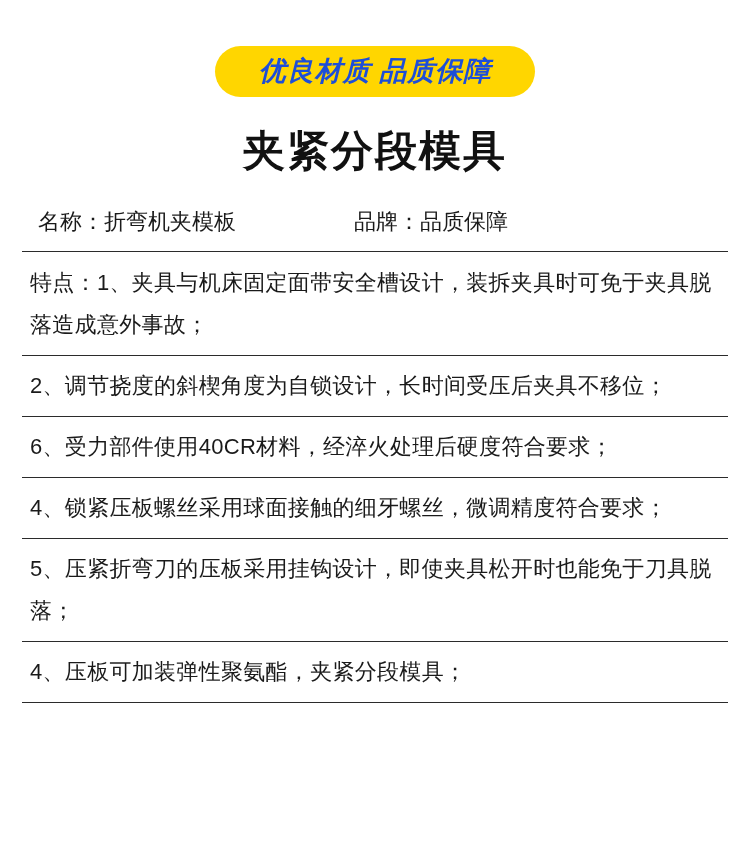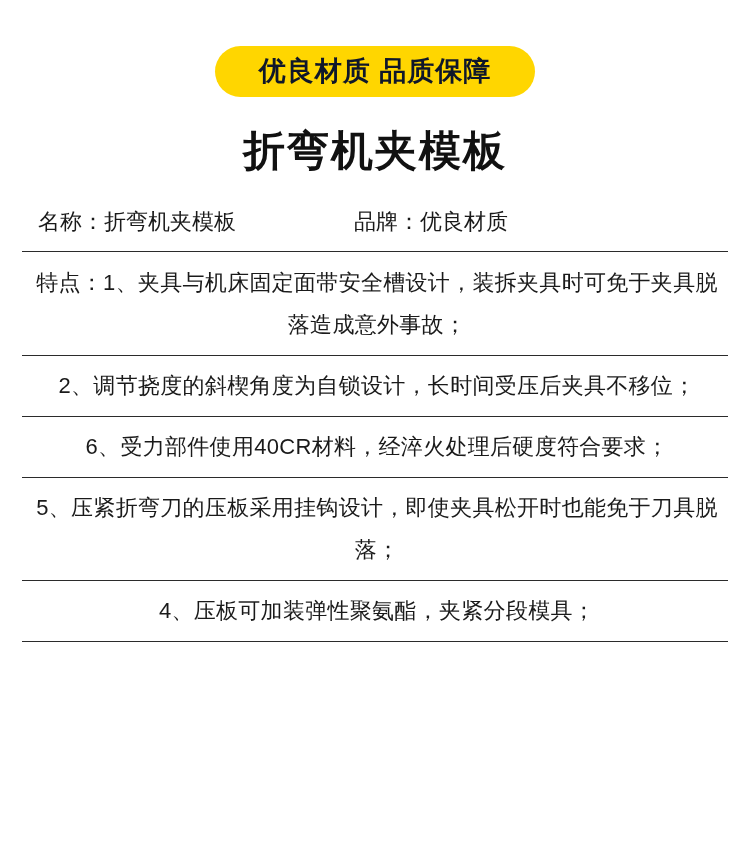--- a/index.html
+++ b/index.html
@@ -21,27 +21,28 @@
     padding: 0 22px;
     position: relative;
   }
   .badge-row {
     display: flex;
     justify-content: center;
     padding-top: 46px;
   }
   .badge {
     background: #ffd600;
-    color: #0f172a;
+    color: #1d4ed8;
     border-radius: 26px;
     padding: 12px 44px;
     font-size: 27px;
     font-weight: bold;
     letter-spacing: 1px;
     line-height: 1;
+    font-style: italic;
   }
   .title {
     text-align: center;
     font-size: 42px;
     font-weight: bold;
     letter-spacing: 2px;
     color: #111111;
     margin-top: 26px;
     margin-bottom: 22px;
   }
@@ -55,21 +56,20 @@
   .meta-name {
     flex: 0 0 auto;
     padding-left: 10px;
   }
   .meta-brand {
     flex: 0 0 auto;
     margin-left: 118px;
   }
   .rows {
     border-top: 1px solid #2b2b2b;
-    text-align: center;
   }
   .row {
     border-bottom: 1px solid #2b2b2b;
     font-size: 22px;
     line-height: 42px;
     color: #1a1a1a;
     padding: 9px 4px 9px 8px;
     letter-spacing: 0.3px;
   }
   .row:first-child {
@@ -78,28 +78,29 @@
 </style>
 </head>
 <body>
 
 <div class="page">
 
   <div class="badge-row">
     <div class="badge">优良材质 品质保障</div>
   </div>
 
-  <div class="title">折弯机夹模板</div>
+  <div class="title">夹紧分段模具</div>
 
   <div class="meta-row">
     <div class="meta-name">名称：折弯机夹模板</div>
-    <div class="meta-brand">品牌：优良材质</div>
+    <div class="meta-brand">品牌：品质保障</div>
   </div>
 
   <div class="rows">
     <div class="row">特点：1、夹具与机床固定面带安全槽设计，装拆夹具时可免于夹具脱落造成意外事故；</div>
     <div class="row">2、调节挠度的斜楔角度为自锁设计，长时间受压后夹具不移位；</div>
     <div class="row">6、受力部件使用40CR材料，经淬火处理后硬度符合要求；</div>
+    <div class="row">4、锁紧压板螺丝采用球面接触的细牙螺丝，微调精度符合要求；</div>
     <div class="row">5、压紧折弯刀的压板采用挂钩设计，即使夹具松开时也能免于刀具脱落；</div>
     <div class="row">4、压板可加装弹性聚氨酯，夹紧分段模具；</div>
   </div>
 
 </div>
 
 </body></html>

